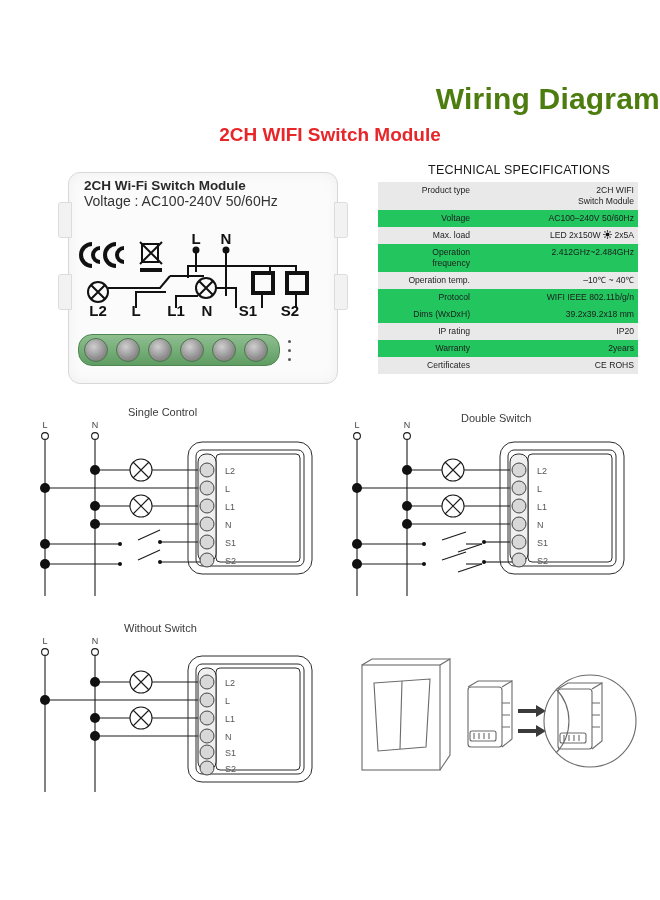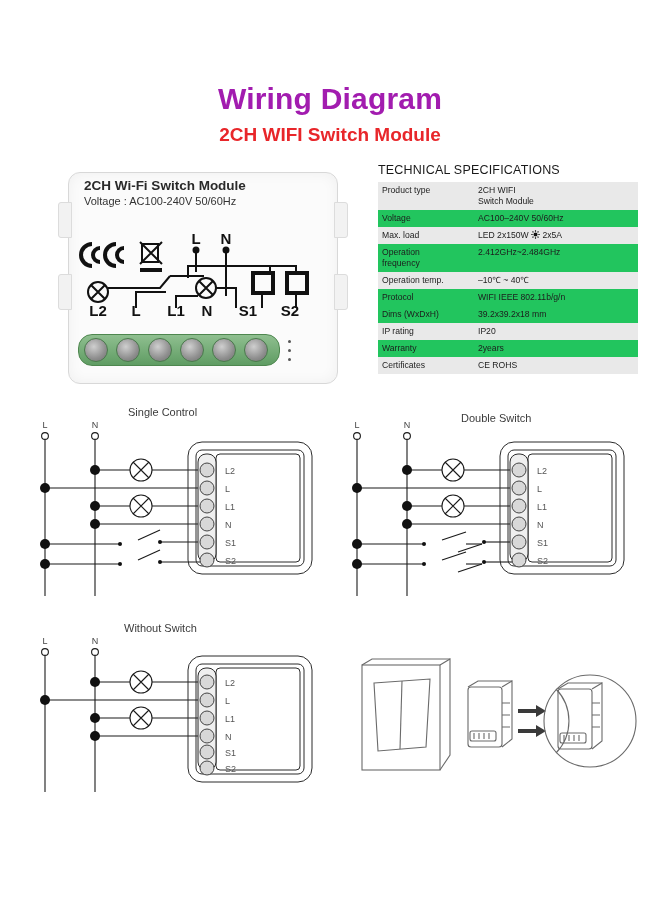--- a/index.html
+++ b/index.html
@@ -5,60 +5,60 @@
   html,body{margin:0;padding:0;}
   body{
     width:660px;height:900px;background:#ffffff;
     font-family:"Liberation Sans", sans-serif;
     color:#000;overflow:hidden;position:relative;
   }
   .page{position:relative;width:660px;height:900px;}
 
   
   .title{
-    position:absolute;left:0;top:82px;width:660px;text-align:center;
-    font-size:30px;font-weight:bold;letter-spacing:0.2px;color:#a21caf;
+    position:absolute;left:0;top:82px;width:660px;text-align:right;
+    font-size:30px;font-weight:bold;letter-spacing:0.2px;color:#4d7c0f;
   }
   .subtitle{
     position:absolute;left:0;top:124px;width:660px;text-align:center;
     font-size:19px;font-weight:bold;color:#e8262a;
   }
 
   
   .product{position:absolute;left:58px;top:166px;width:300px;height:225px;}
   .prod-body{
     position:absolute;left:10px;top:6px;width:268px;height:210px;
     background:#fbfbfb;border:1px solid #d8d8d8;border-radius:12px;
     box-shadow:inset 0 0 14px rgba(0,0,0,0.05);
   }
   .prod-tab{position:absolute;background:#f2f2f2;border:1px solid #dcdcdc;}
   .tab-l1{left:0px;top:36px;width:12px;height:34px;border-radius:3px 0 0 3px;}
   .tab-l2{left:0px;top:108px;width:12px;height:34px;border-radius:3px 0 0 3px;}
   .tab-r1{left:276px;top:36px;width:12px;height:34px;border-radius:0 3px 3px 0;}
   .tab-r2{left:276px;top:108px;width:12px;height:34px;border-radius:0 3px 3px 0;}
   .prod-label{position:absolute;left:26px;top:12px;width:240px;}
   .prod-label .l1{font-size:13.5px;font-weight:700;color:#2a2a2a;line-height:16px;}
-  .prod-label .l2,.prod-label .l3{font-size:11px;color:#333;line-height:14px;}
+  .prod-label .l2,.prod-label .l3{font-size:14px;color:#333;line-height:14px;}
   .prod-face{position:absolute;left:18px;top:64px;width:250px;height:86px;}
   .prod-term{position:absolute;left:20px;top:168px;width:200px;height:32px;}
   .term-strip{
     position:absolute;left:0;top:0;width:200px;height:30px;
     background:linear-gradient(#8fbf90,#5f9c63);border-radius:14px;
     border:1px solid #4e874f;
   }
   .term-screw{
     position:absolute;top:4px;width:22px;height:22px;border-radius:50%;
     background:radial-gradient(circle at 40% 35%,#cfcfcf,#8f8f8f 60%,#6e6e6e);
     border:1px solid #4a7a4c;
   }
   .term-dots{position:absolute;left:210px;top:6px;}
   .term-dots i{display:block;width:3px;height:3px;border-radius:50%;background:#555;margin-bottom:6px;}
 
   
-  .spec{position:absolute;left:378px;top:163px;width:232px;}
+  .spec{position:absolute;left:378px;top:163px;width:232px;text-align:right;}
   .spec-title{font-size:12.5px;color:#1a1a1a;letter-spacing:0.2px;margin-bottom:5px;}
   table.spec-tbl{border-collapse:collapse;width:260px;font-size:8.6px;color:#1c1c1c;}
   table.spec-tbl td{padding:3px 4px;vertical-align:top;line-height:11px;}
   table.spec-tbl td.k{width:88px;}
   table.spec-tbl tr.odd{background:#e9e9e9;}
   table.spec-tbl tr.even{background:#22c55e;}
   .sun{display:inline-block;width:9px;height:9px;vertical-align:-1px;}
 
   
   .sect-title{position:absolute;font-size:11px;color:#3b3b3b;}

